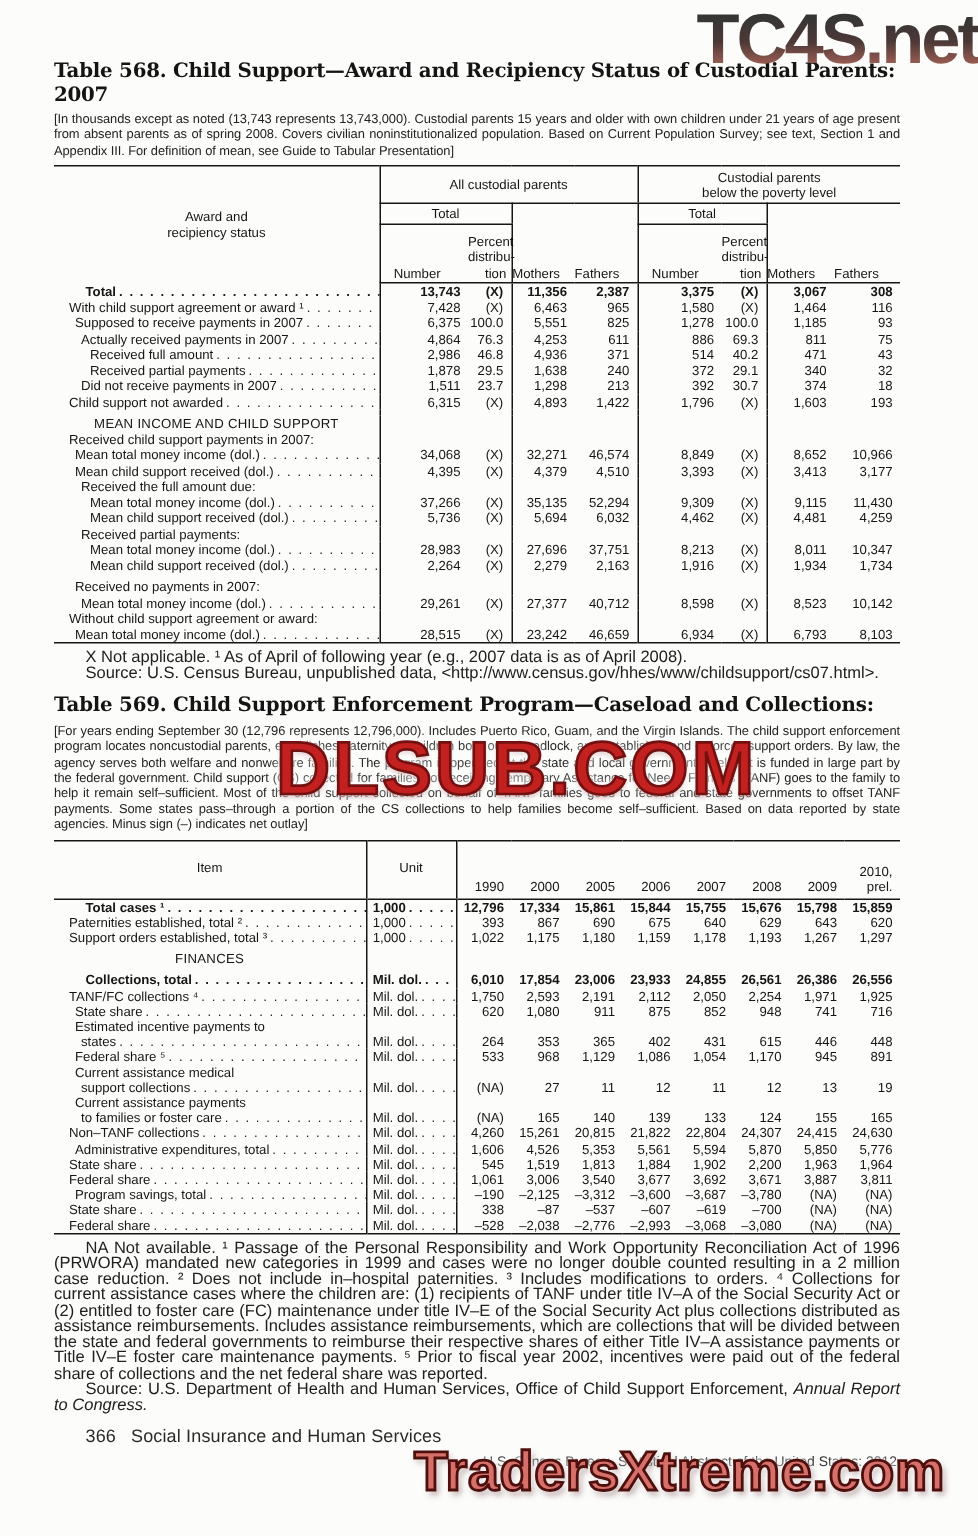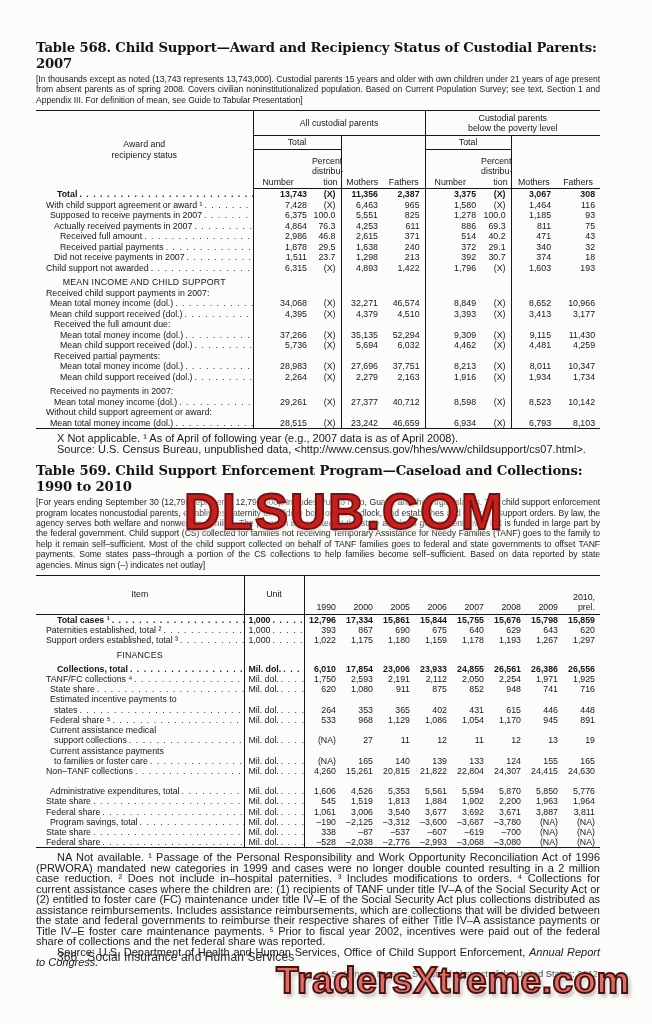--- a/index.html
+++ b/index.html
@@ -21,21 +21,21 @@
   .bl2{border-left:1.5px solid #161616;}
 
   .t568 .h1 th{height:24px;vertical-align:middle;text-align:center;}
   .t568 .h1 th.grp{border-bottom:0.9px solid #161616;}
   .t568 .h2 th{height:13px;vertical-align:middle;text-align:center;}
   .t568 .h2 th.totbox{border-bottom:0.9px solid #161616;}
   .t568 .h3 th{height:37px;vertical-align:bottom;border-bottom:1.5px solid #161616;padding-bottom:1px;}
   .t568 th.stubh{text-align:center;vertical-align:middle;}
   .t568 .h3 .numh{text-align:left;padding-left:9px;}
   .t568 .h3 .pcth{text-align:right;padding-right:3px;}
-  .t568 .h3 .mfh{text-align:center;}
+  .t568 .h3 .mfh{text-align:left;}
 
   .t569 thead th{height:36px;vertical-align:bottom;border-bottom:1.5px solid #161616;padding-bottom:2px;}
   .t569 thead th.mid{vertical-align:middle;text-align:center;}
   .t569 thead th.yr{text-align:right;padding-right:5px;}
 
   .dt td.v{text-align:right;padding-right:5px;vertical-align:bottom;}
   .dt td.stub{vertical-align:bottom;}
   .dt td.unit{vertical-align:bottom;}
   .sec{text-align:center;letter-spacing:0.2px;}
   tr.b td{font-weight:bold;}
@@ -191,21 +191,21 @@
           </tr>
           <tr class="">
             <td class="stub">
               <div class="lblwrap" style="padding-left: 24px;">
                 <span class="txt">Received full amount</span>
                 <span class="dots">. . . . . . . . . . . . . . . . . . . . . . . . . . . . . . . . . . . . . . . . . . . . . . . . . . . . . . . . . . . . . . . . . . . . . . </span>
               </div>
             </td>
             <td class="v bl">2,986</td>
             <td class="v">46.8</td>
-            <td class="v bl">2,615</td>
+            <td class="v bl">4,936</td>
             <td class="v">371</td>
             <td class="v bl">514</td>
             <td class="v">40.2</td>
             <td class="v bl">471</td>
             <td class="v">43</td>
           </tr>
           <tr class="">
             <td class="stub">
               <div class="lblwrap" style="padding-left: 24px;">
                 <span class="txt">Received partial payments</span>
@@ -492,21 +492,20 @@
         </tbody>
     </table>
 
     <div class="fnblock">
       <p class="fn">X Not applicable. ¹ As of April of following year (e.g., 2007 data is as of April 2008).</p>
       <p class="fn">Source: U.S. Census Bureau, unpublished data, &lt;http://www.census.gov/hhes/www/childsupport/cs07.html&gt;.</p>
     </div>
 
     <div class="ttl ttl2">
       <div>Table 569. Child Support Enforcement Program—Caseload and Collections:</div>
-      <div>1990 to 2010</div>
     </div>
     <div class="note">[For years ending September 30 (12,796 represents 12,796,000). Includes Puerto Rico, Guam, and the Virgin Islands. The child support enforcement program locates noncustodial parents, establishes paternity of children born out of wedlock, and establishes and enforces support orders. By law, the agency serves both welfare and nonwelfare families. The program is operated at the state and local government level, but is funded in large part by the federal government. Child support (CS) collected for families not receiving Temporary Assistance for Needy Families (TANF) goes to the family to help it remain self–sufficient. Most of the child support collected on behalf of TANF families goes to federal and state governments to offset TANF payments. Some states pass–through a portion of the CS collections to help families become self–sufficient. Based on data reported by state agencies. Minus sign (–) indicates net outlay]</div>
 
     <table class="dt t569">
       <colgroup>
         <col style="width:208px">
           <col style="width:60px">
         <col style="width:37px">
           <col style="width:37px">
           <col style="width:37px">
@@ -816,21 +815,21 @@
             <td class="v">15,261</td>
             <td class="v">20,815</td>
             <td class="v">21,822</td>
             <td class="v">22,804</td>
             <td class="v">24,307</td>
             <td class="v">24,415</td>
             <td class="v">24,630</td>
           </tr>
           <tr class="">
             <td class="stub">
-              <div class="lblwrap" style="padding-left: 14px; margin-top: 10px;">
+              <div class="lblwrap" style="padding-left: 14px;">
                 <span class="txt">Administrative expenditures, total</span>
                 <span class="dots">. . . . . . . . . . . . . . . . . . . . . . . . . . . . . . . . . . . . . . . . . . . . . . . . . . . . . . . . . . . . . . . . . . . . . . </span>
               </div>
             </td>
             <td class="unit bl">
               <div class="lblwrap" style="padding-left: 4px;">
                 <span class="txt">Mil. dol.</span>
                 <span class="dots">. . . . . . . . . . . . . . . . . . . . . . . . . . . . . . . . . . . . . . . . . . . . . . . . . . . . . . . . . . . . . . . . . . . . . . </span>
               </div>
             </td>
@@ -960,15 +959,16 @@
       <p class="fn">NA Not available. ¹ Passage of the Personal Responsibility and Work Opportunity Reconciliation Act of 1996 (PRWORA) mandated new categories in 1999 and cases were no longer double counted resulting in a 2 million case reduction. ² Does not include in–hospital paternities. ³ Includes modifications to orders. ⁴ Collections for current assistance cases where the children are: (1) recipients of TANF under title IV–A of the Social Security Act or (2) entitled to foster care (FC) maintenance under title IV–E of the Social Security Act plus collections distributed as assistance reimbursements. Includes assistance reimbursements, which are collections that will be divided between the state and federal governments to reimburse their respective shares of either Title IV–A assistance payments or Title IV–E foster care maintenance payments. ⁵ Prior to fiscal year 2002, incentives were paid out of the federal share of collections and the net federal share was reported.</p>
       <p class="fn"><span>Source: U.S. Department of Health and Human Services, Office of Child Support Enforcement, </span><i>Annual Report to Congress.</i></p>
     </div>
   </div>
 
   <div class="pagefoot">
     <span class="num">366</span><span>Social Insurance and Human Services</span>
   </div>
   <div class="credit">U.S. Census Bureau, Statistical Abstract of the United States: 2012</div>
 
+  <div class="wm wm-top">TC4S.net</div>
   <div class="wm wm-mid">DLSUB.COM</div>
   <div class="wm wm-bot">TradersXtreme.com</div>
 </div>
 
 </body></html>

